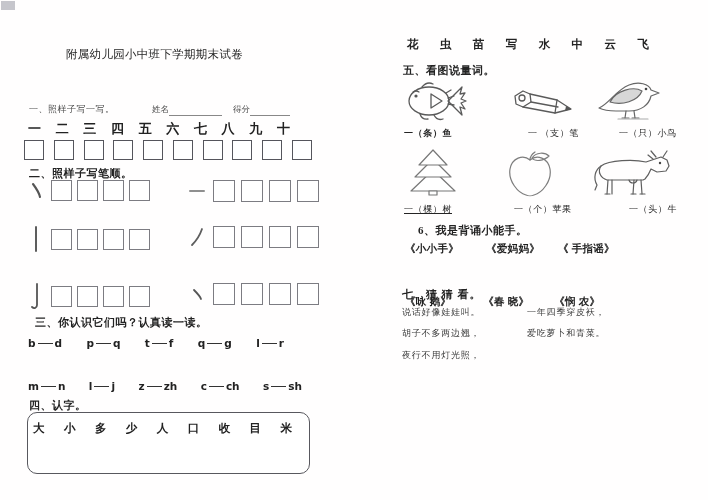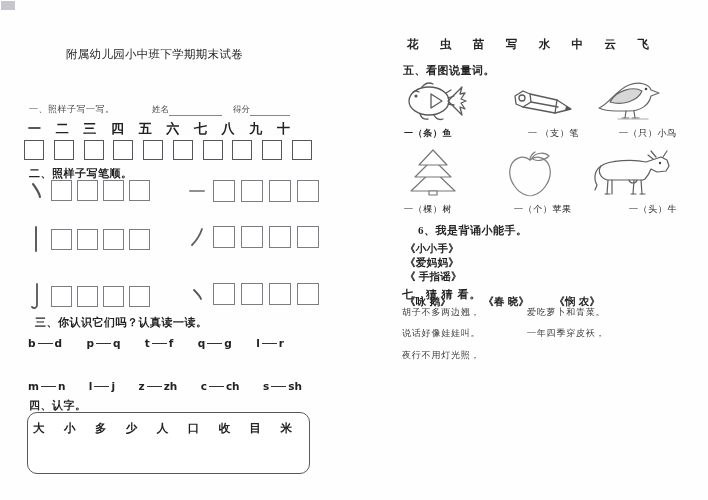--- a/index.html
+++ b/index.html
@@ -58,28 +58,28 @@
   #pencil{left:511px;top:87px;}
   #bird{left:596px;top:76px;}
   #tree{left:402px;top:148px;}
   #apple{left:506px;top:150px;}
   #cow{left:589px;top:150px;}
 
   .caption{position:absolute;font-size:9px;color:#242424;letter-spacing:.6px;white-space:nowrap;}
   .c1{left:404px;top:127px;font-weight:bold;}
   .c2{left:528px;top:127px;}
   .c3{left:619px;top:127px;}
-  .c4{left:404px;top:203px;}
+  .c4{left:404px;top:203px;text-decoration:underline;}
   .c5{left:514px;top:203px;}
   .c6{left:629px;top:203px;}
 
   .titles-row{position:absolute;display:flex;font-size:10.5px;font-weight:bold;color:#1f1f1f;letter-spacing:.3px;}
-  .tr1{left:405px;top:242px;flex-direction:column;}
+  .tr1{left:405px;top:242px;}
   .tr1 span:nth-child(1){margin-right:27px;}
-  .tr1 span:nth-child(2){margin-right:10px;}
+  .tr1 span:nth-child(2){margin-right:18px;}
   .tr2{left:405px;top:263px;margin-top:32px;}
   .tr2 span:nth-child(1){margin-right:32px;}
   .tr2 span:nth-child(2){margin-right:25px;}
 
   .riddle{position:absolute;font-size:9px;color:#3c3c3c;letter-spacing:.8px;}
   .riddle div{height:21.3px;}
   .riddle-l{left:402px;top:306px;}
   .riddle-r{left:527px;top:306px;}
 </style>
 </head>
@@ -361,21 +361,21 @@
       <span class="ttl">《 手指谣》</span>
     </div>
   <div class="titles-row tr2" id="titlesRow2">
       <span class="ttl">《咏  鹅》</span>
       <span class="ttl">《春  晓》</span>
       <span class="ttl">《悯  农》</span>
     </div>
 
   <div class="h s7h">七、猜  猜  看。</div>
   <div class="riddle riddle-l" id="riddleL">
+      <div class="rline">说话好像娃娃叫。</div>
       <div class="rline">胡子不多两边翘，</div>
-      <div class="rline">说话好像娃娃叫。</div>
       <div class="rline">夜行不用灯光照，</div>
     </div>
   <div class="riddle riddle-r" id="riddleR">
+      <div class="rline">一年四季穿皮袄，</div>
       <div class="rline">爱吃萝卜和青菜。</div>
-      <div class="rline">一年四季穿皮袄，</div>
     </div>
 </div>
 
 </body></html>

